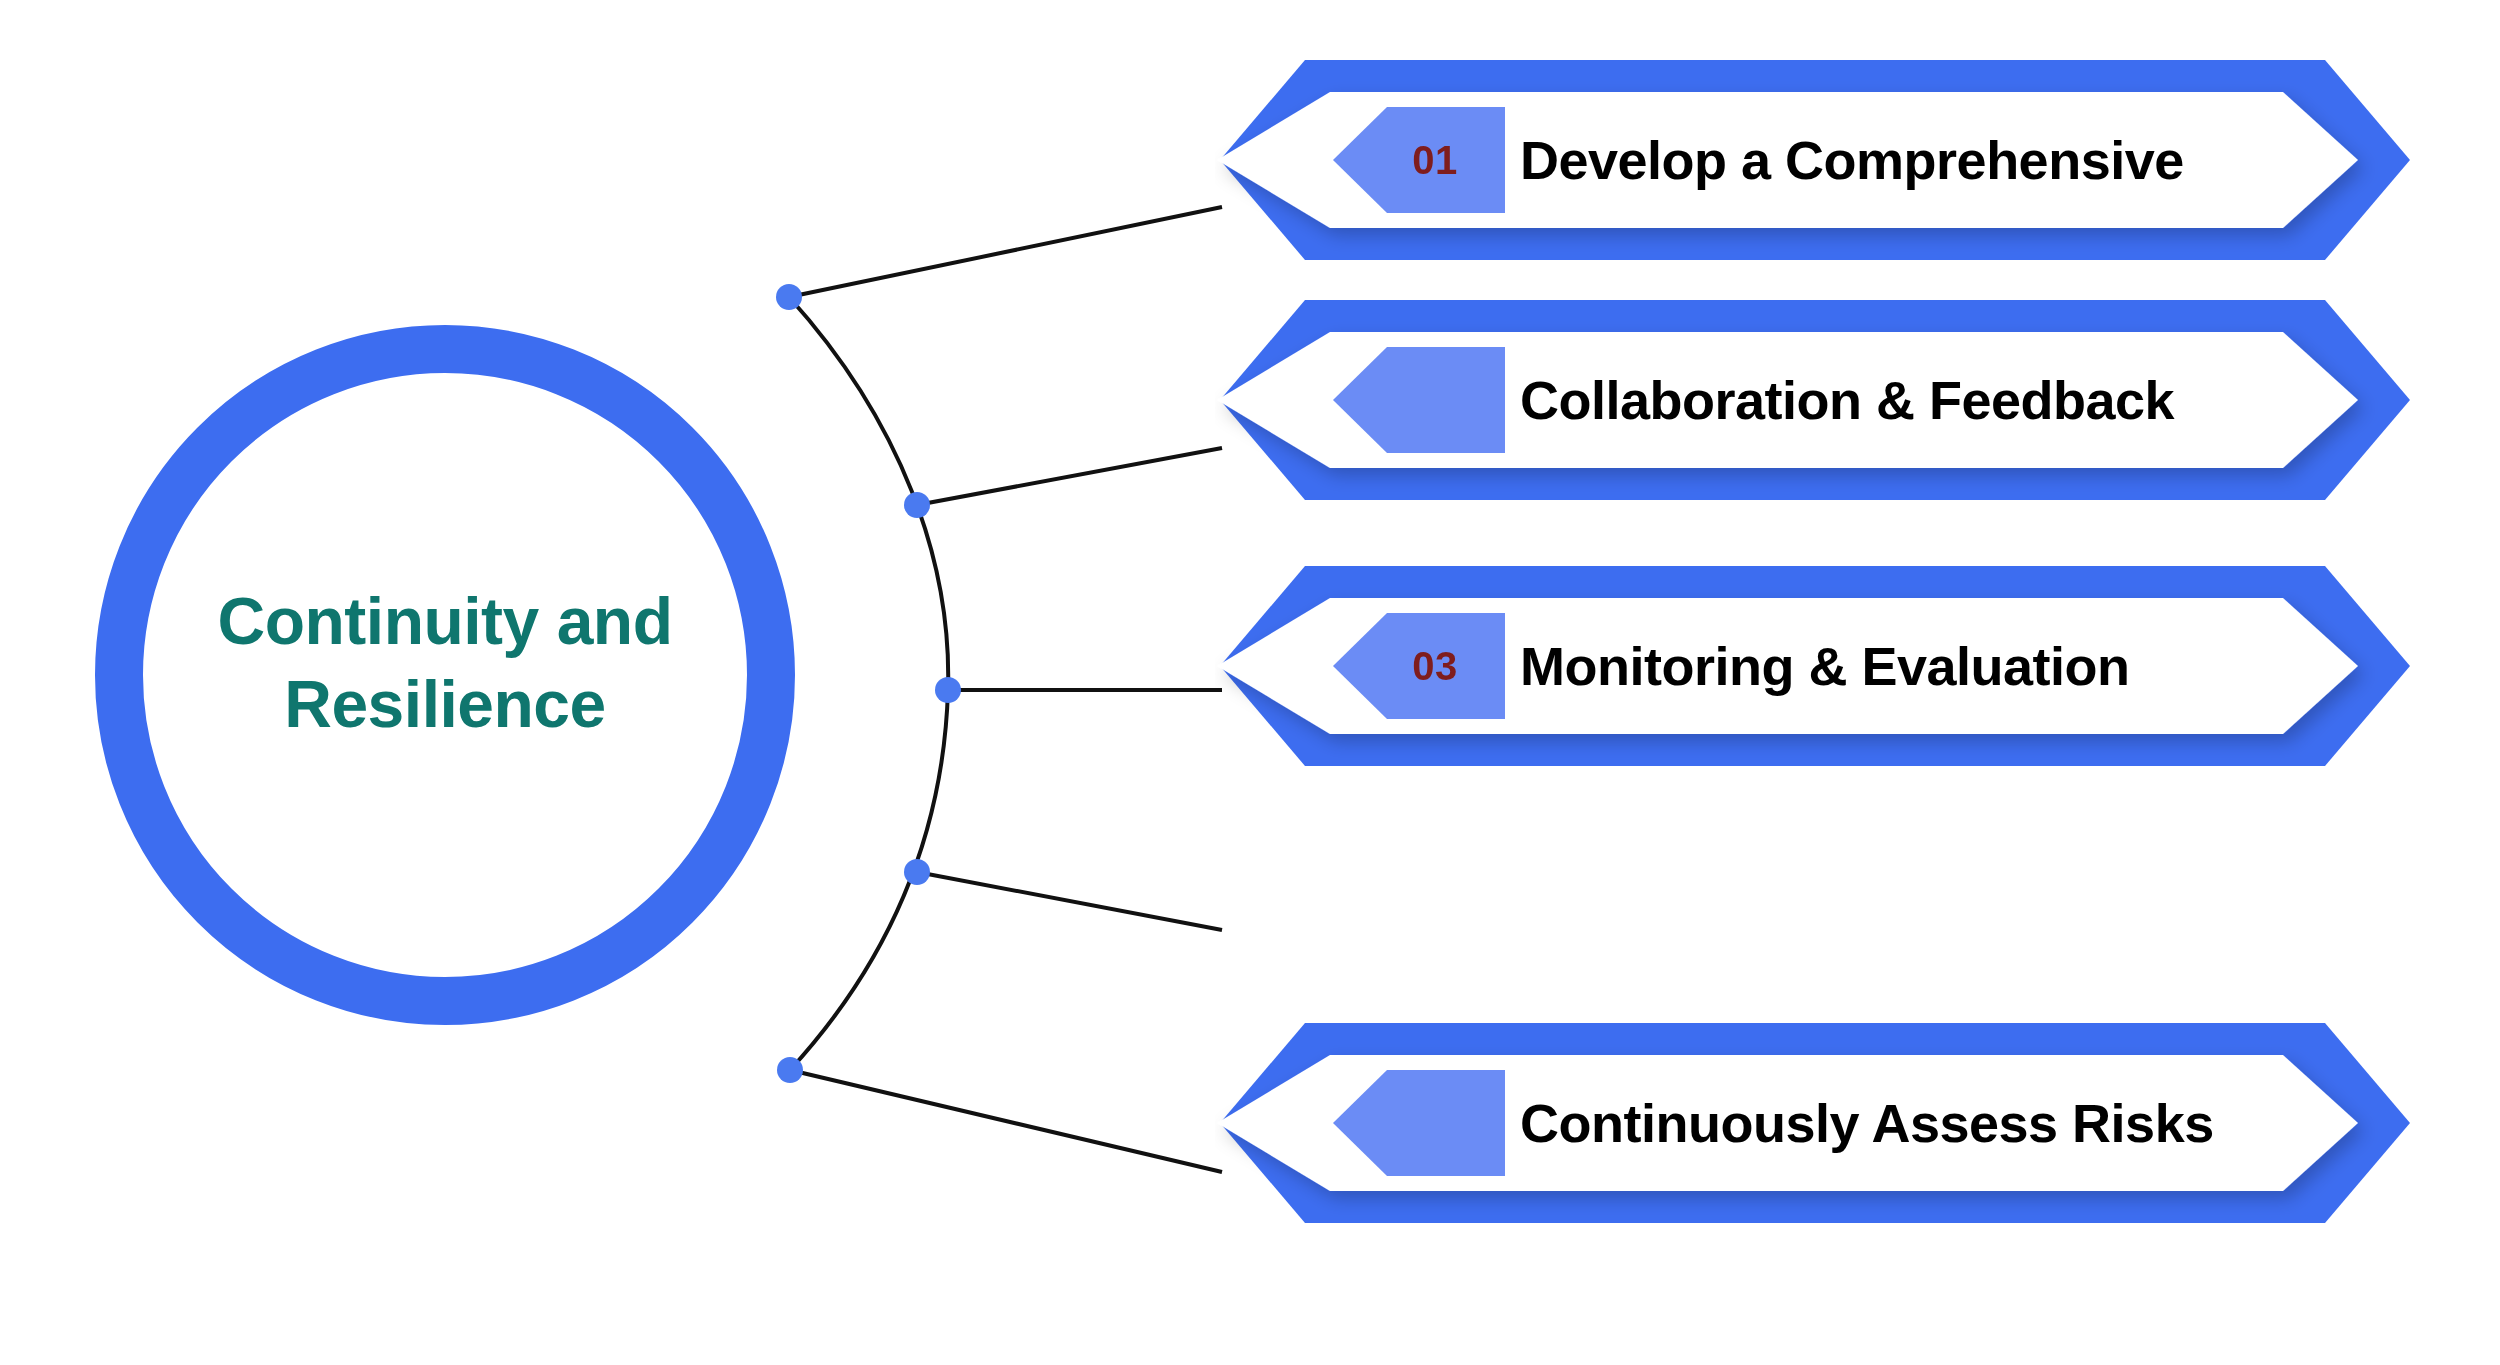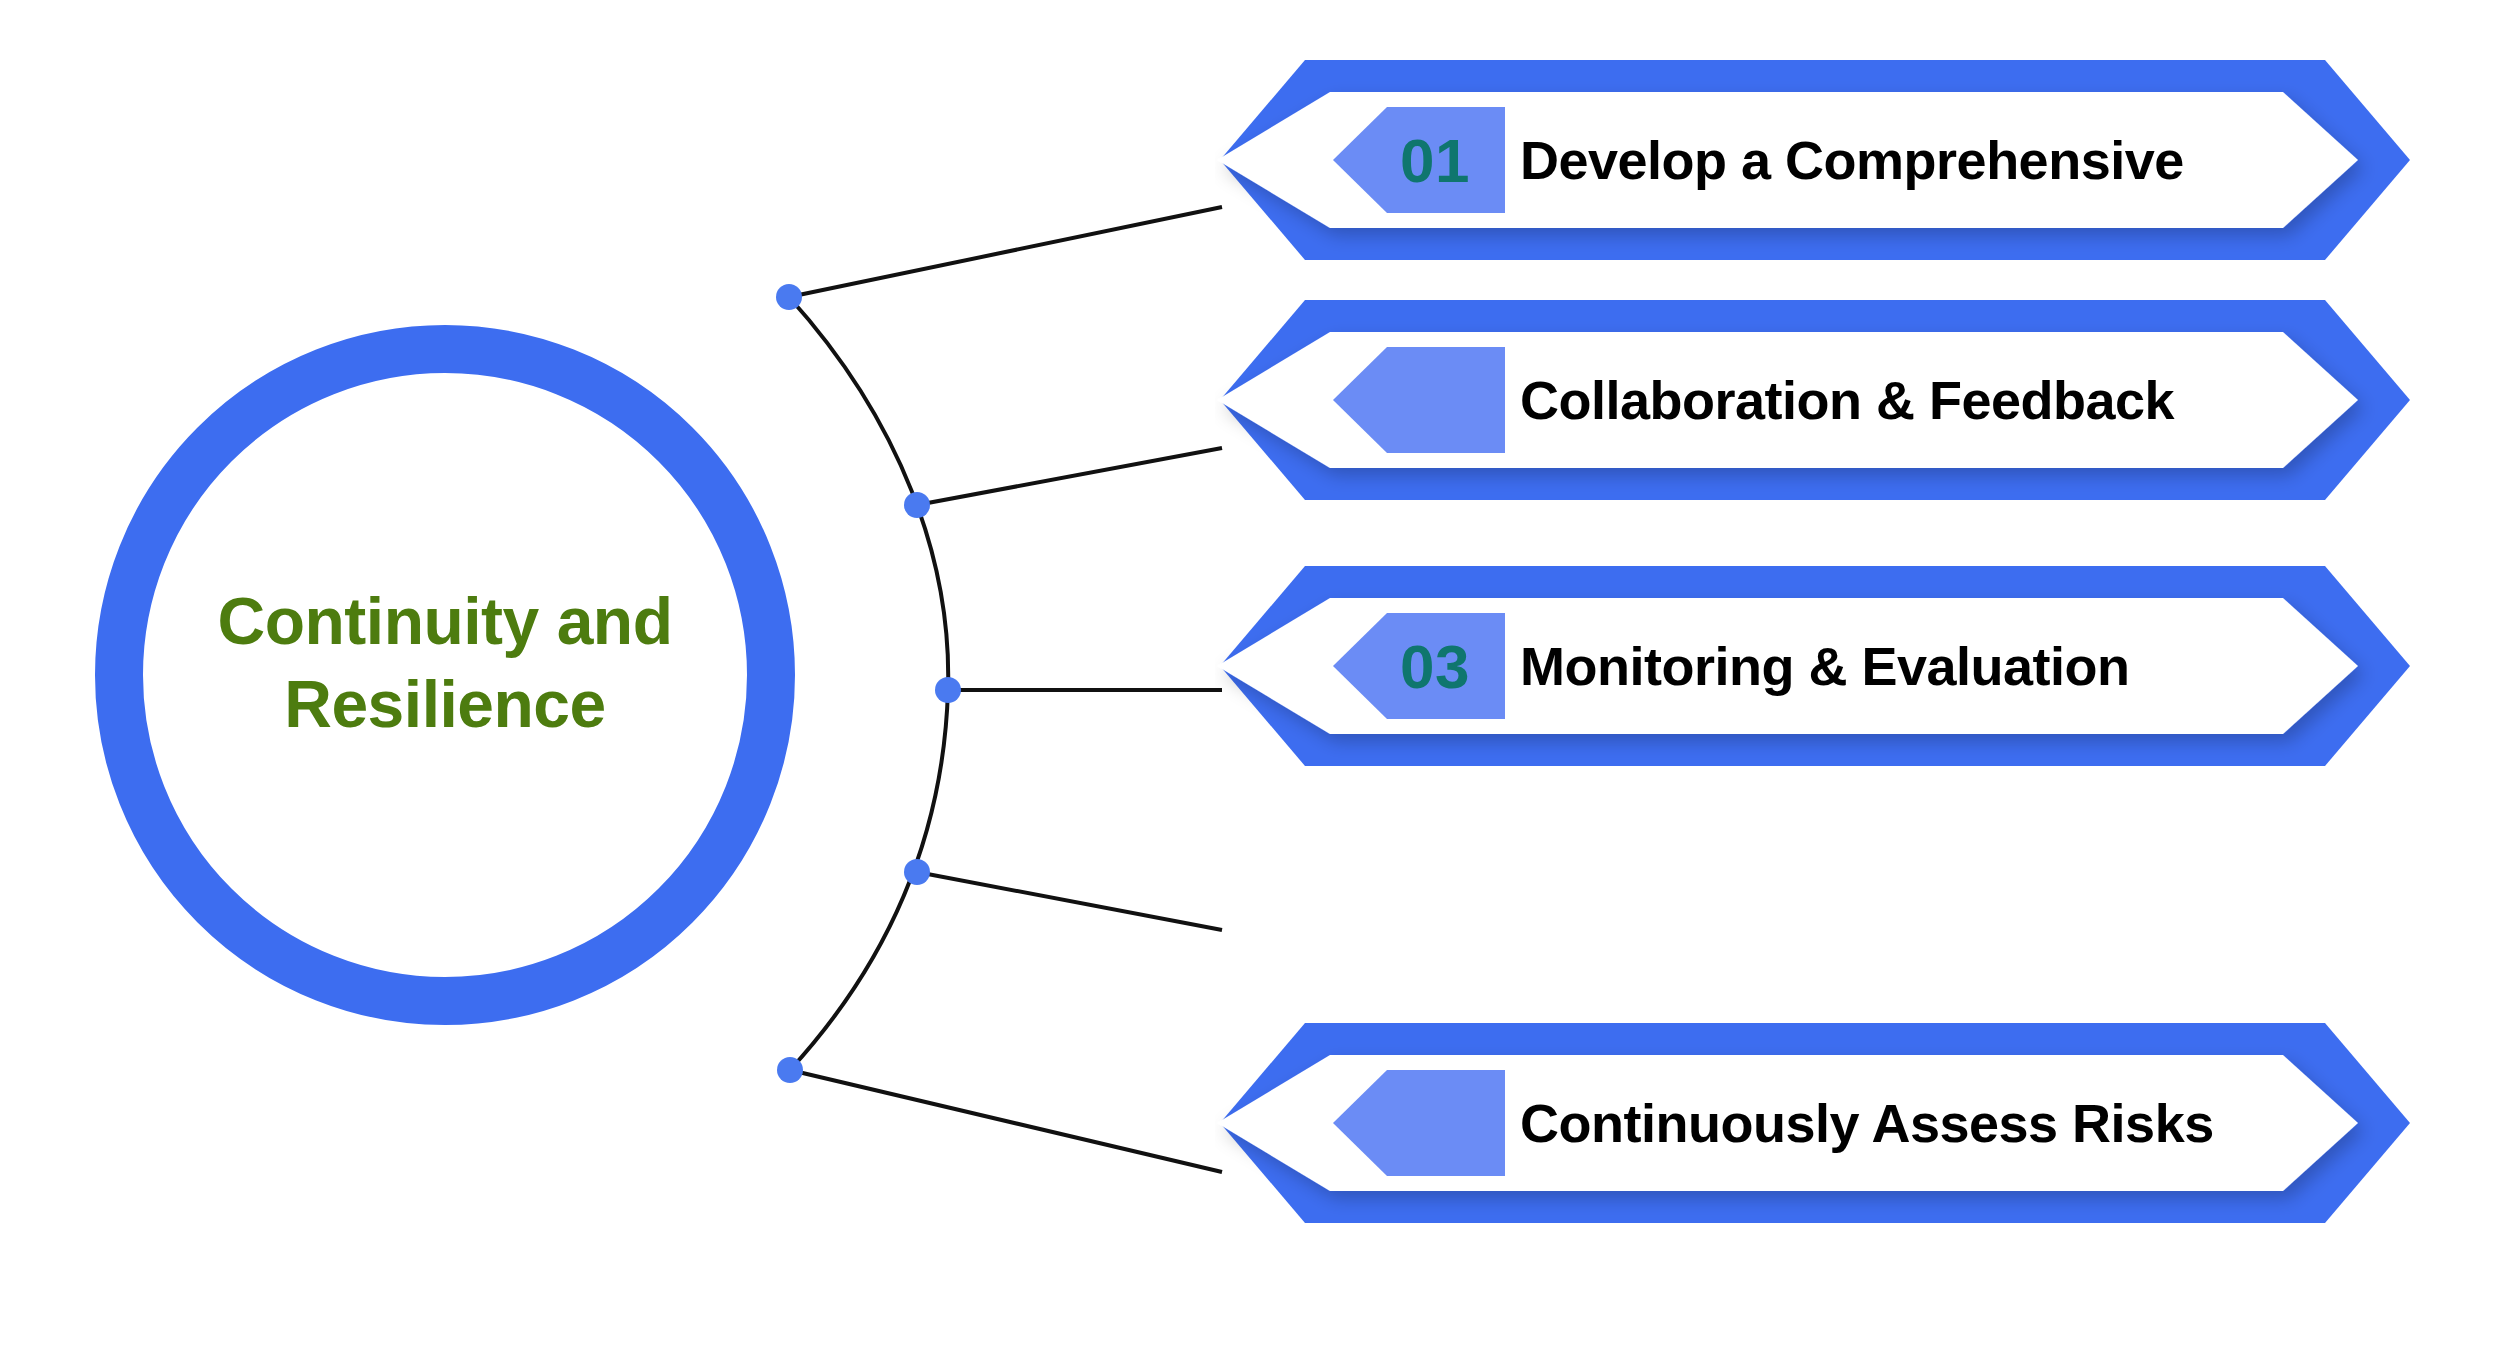--- a/index.html
+++ b/index.html
@@ -41,21 +41,21 @@
   }
   #hub-label {
     position: absolute;
     left: 70px;
     top: 255px;
     width: 560px;
     text-align: center;
     font-size: 66px;
     font-weight: bold;
     line-height: 1.25;
-    color: #4d7c0f;
+    color: #0f766e;
     letter-spacing: -0.5px;
   }
 
   
   #connectors {
     position: absolute;
     left: 0;
     top: 0;
     width: 2500px;
     height: 1365px;
@@ -78,23 +78,23 @@
   }
   .banner-num {
     position: absolute;
     left: 155px;
     top: 0;
     width: 130px;
     height: 250px;
     display: flex;
     align-items: center;
     justify-content: center;
-    font-size: 62px;
+    font-size: 40px;
     font-weight: bold;
-    color: #0f766e;
+    color: #7f1d1d;
     letter-spacing: 0.5px;
   }
   .banner-text {
     position: absolute;
     left: 305px;
     top: 0;
     right: 120px;
     height: 250px;
     display: flex;
     align-items: center;

